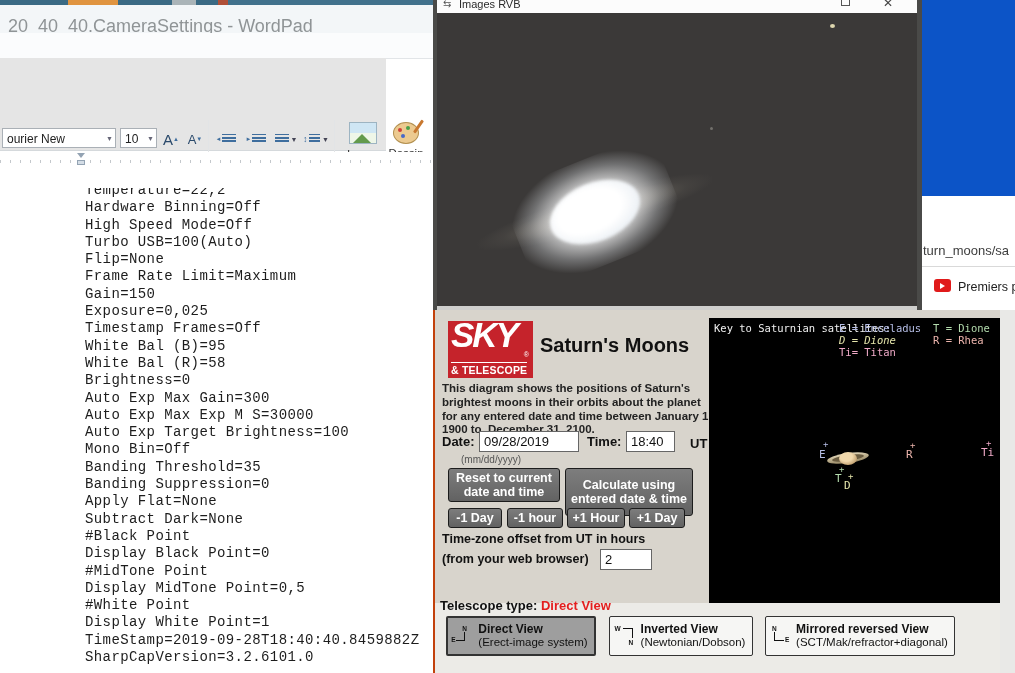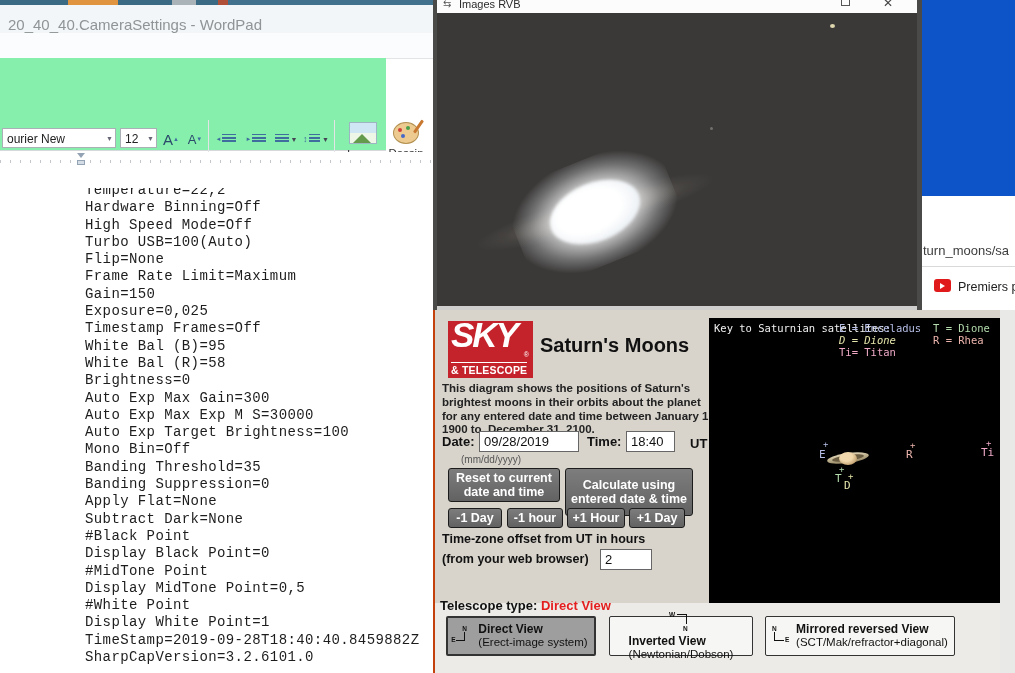--- a/index.html
+++ b/index.html
@@ -6,24 +6,24 @@
   #screen{position:relative;width:1015px;height:673px;overflow:hidden;background:#fff;
           font-family:"Liberation Sans",sans-serif;-webkit-font-smoothing:antialiased;}
   .abs{position:absolute;}
 
   
   #wordpad{left:0;top:0;width:433px;height:673px;background:#fff;}
   .wp-topstrip{left:0;top:0;width:433px;height:5px;
     background:linear-gradient(to right,#3a6a84 0 68px,#e09440 68px 118px,#3a6a84 118px 172px,
       #aab4b8 172px 196px,#3a6a84 196px 218px,#b05038 218px 228px,#41718c 228px 100%);}
   .wp-titlebar{left:0;top:5px;width:433px;height:28px;background:#f3f6f8;}
-  .wp-title{left:8px;top:11px;font-size:15px;color:#8f9496;}
+  .wp-title{left:8px;top:11px;font-size:18px;color:#8f9496;}
   .wp-menubar{left:0;top:33px;width:433px;height:25px;background:#fbfcfd;border-bottom:1px solid #e2e5e8;}
   .wp-menu-item{left:4px;top:39px;font-size:12.5px;color:#1e1e1e;}
-  .wp-ribbon{left:0;top:58px;width:386px;height:92px;background:#86efac;border-bottom:1px solid #d5d9dc;}
+  .wp-ribbon{left:0;top:58px;width:386px;height:92px;background:#e5e5e5;border-bottom:1px solid #d5d9dc;}
   .rib-sep{top:62px;width:1px;height:82px;background:#e2e4e6;}
   .grp-label{top:133px;font-size:11px;color:#707478;text-align:center;}
   .combo{top:70px;height:20px;background:#fff;border:1px solid #aab0b6;font-size:12px;color:#222;
          line-height:20px;padding-left:4px;box-sizing:border-box;}
   .combo .arr{position:absolute;right:2px;top:0;font-size:7px;color:#667;line-height:20px;}
   .fmt-btn{top:98px;height:24px;display:flex;align-items:center;justify-content:center;
            font-size:13px;color:#223a52;}
   .serif{font-family:"Liberation Serif",serif;font-weight:bold;}
   .mini-arrow{font-size:7px;color:#445;margin-left:1px;}
   .bars{display:inline-block;width:14px;height:10px;
@@ -142,21 +142,21 @@
       <span class="abs wp-menu-item">Affichage</span>
     </div>
 
     <div class="abs wp-ribbon">
 
       <div class="abs combo" style="left:2px;width:114px;">
         <span>ourier New</span>
         <span class="arr">▼</span>
       </div>
       <div class="abs combo" style="left:120px;width:37px;">
-        <span>12</span>
+        <span>10</span>
         <span class="arr">▼</span>
       </div>
       <div class="abs fmt-btn" style="left:160px;top:69px;width:22px;">
         <span style="font-size:15px;color:#2b4a6b;">A</span>
           <span class="tinyarr">▲</span>
       </div>
       <div class="abs fmt-btn" style="left:184px;top:69px;width:22px;">
         <span style="font-size:13px;color:#2b4a6b;">A</span>
           <span class="tinyarr">▼</span>
       </div>
@@ -374,21 +374,21 @@
         <span style="position:absolute;left:8px;top:0;">N</span>
         <span class="ln" style="left:10px;top:7px;width:1px;height:9px;"></span>
         <span class="ln" style="left:2px;top:15px;width:9px;height:1px;"></span>
         <span style="position:absolute;left:-3px;top:11px;">E</span>
       </span>
       <span>
         <div class="t1">Direct View</div>
         <div class="t2">(Erect-image system)</div>
       </span>
     </div>
-    <div class="abs viewbtn" style="left:174px;width:144px;flex-direction:column;">
+    <div class="abs viewbtn" style="left:174px;width:144px;">
       <span class="vicon">
         <span style="position:absolute;left:-2px;top:0;">W</span>
         <span class="ln" style="left:6px;top:3px;width:10px;height:1px;"></span>
         <span class="ln" style="left:15px;top:3px;width:1px;height:10px;"></span>
         <span style="position:absolute;left:12px;top:14px;">N</span>
       </span>
       <span>
         <div class="t1">Inverted View</div>
         <div class="t2">(Newtonian/Dobson)</div>
       </span>

